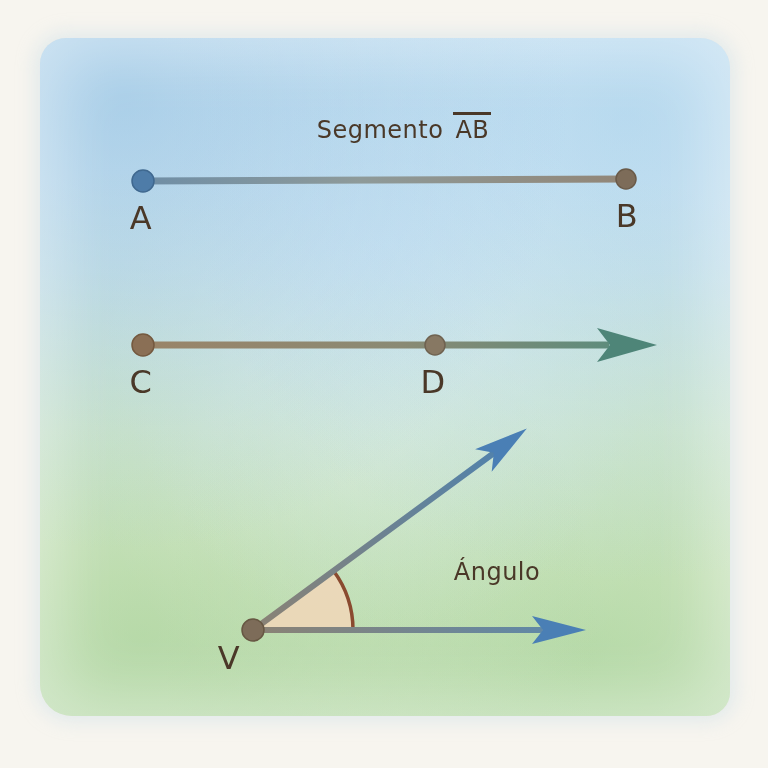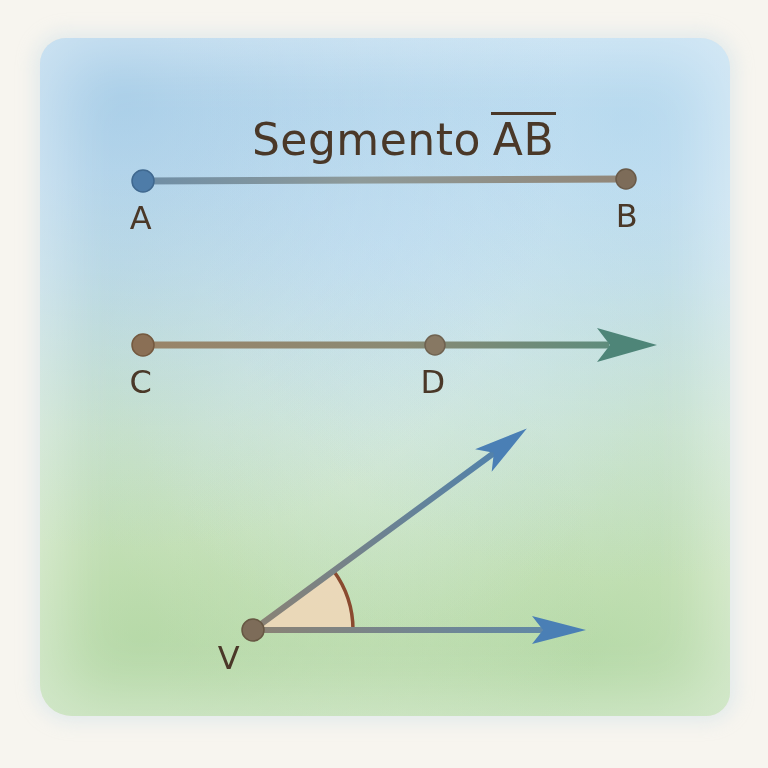--- a/index.html
+++ b/index.html
@@ -29,21 +29,21 @@
       inset 0 0 60px 20px rgba(255,255,255,0.35);
   }
   .overlay-svg{position:absolute;left:0;top:0;}
   .label{
     position:absolute;
     text-align:center;
     letter-spacing:0.5px;
     line-height:1;
     user-select:none;
   }
-  .title{font-size:44px;margin-left:40px;}
+  .title{font-size:24px;margin-left:40px;}
   .point{font-size:32px;width:54px;}
   .segment-title{left:0;right:0;top:112px;}
   .ray-title{left:0;right:0;top:278px;}
   .angle-title{left:382px;width:150px;top:560px;}
   .lbl-a{left:114px;top:202px;}
   .lbl-b{left:600px;top:200px;}
   .lbl-c{left:114px;top:366px;}
   .lbl-d{left:406px;top:366px;}
   .lbl-v{left:202px;top:642px;}
   .overline{
@@ -112,20 +112,21 @@
       <path d="M -48 -14 L 6 0 L -48 14 L -35 0 Z" fill="#4a7fb5"></path>
     </g>
     <circle cx="253" cy="630" r="11" fill="#7d6c59" stroke="#675743" stroke-width="1.5"></circle>
   </svg>
 
   <div class="label title segment-title">
     <span>Segmento</span><span class="overline">AB</span>
   </div>
 
 
+  <div class="label title angle-title">Ángulo</div>
 
   <div class="label point lbl-a">A</div>
   <div class="label point lbl-b">B</div>
   <div class="label point lbl-c">C</div>
   <div class="label point lbl-d">D</div>
   <div class="label point lbl-v">V</div>
 
 </div>
 
 </body></html>

